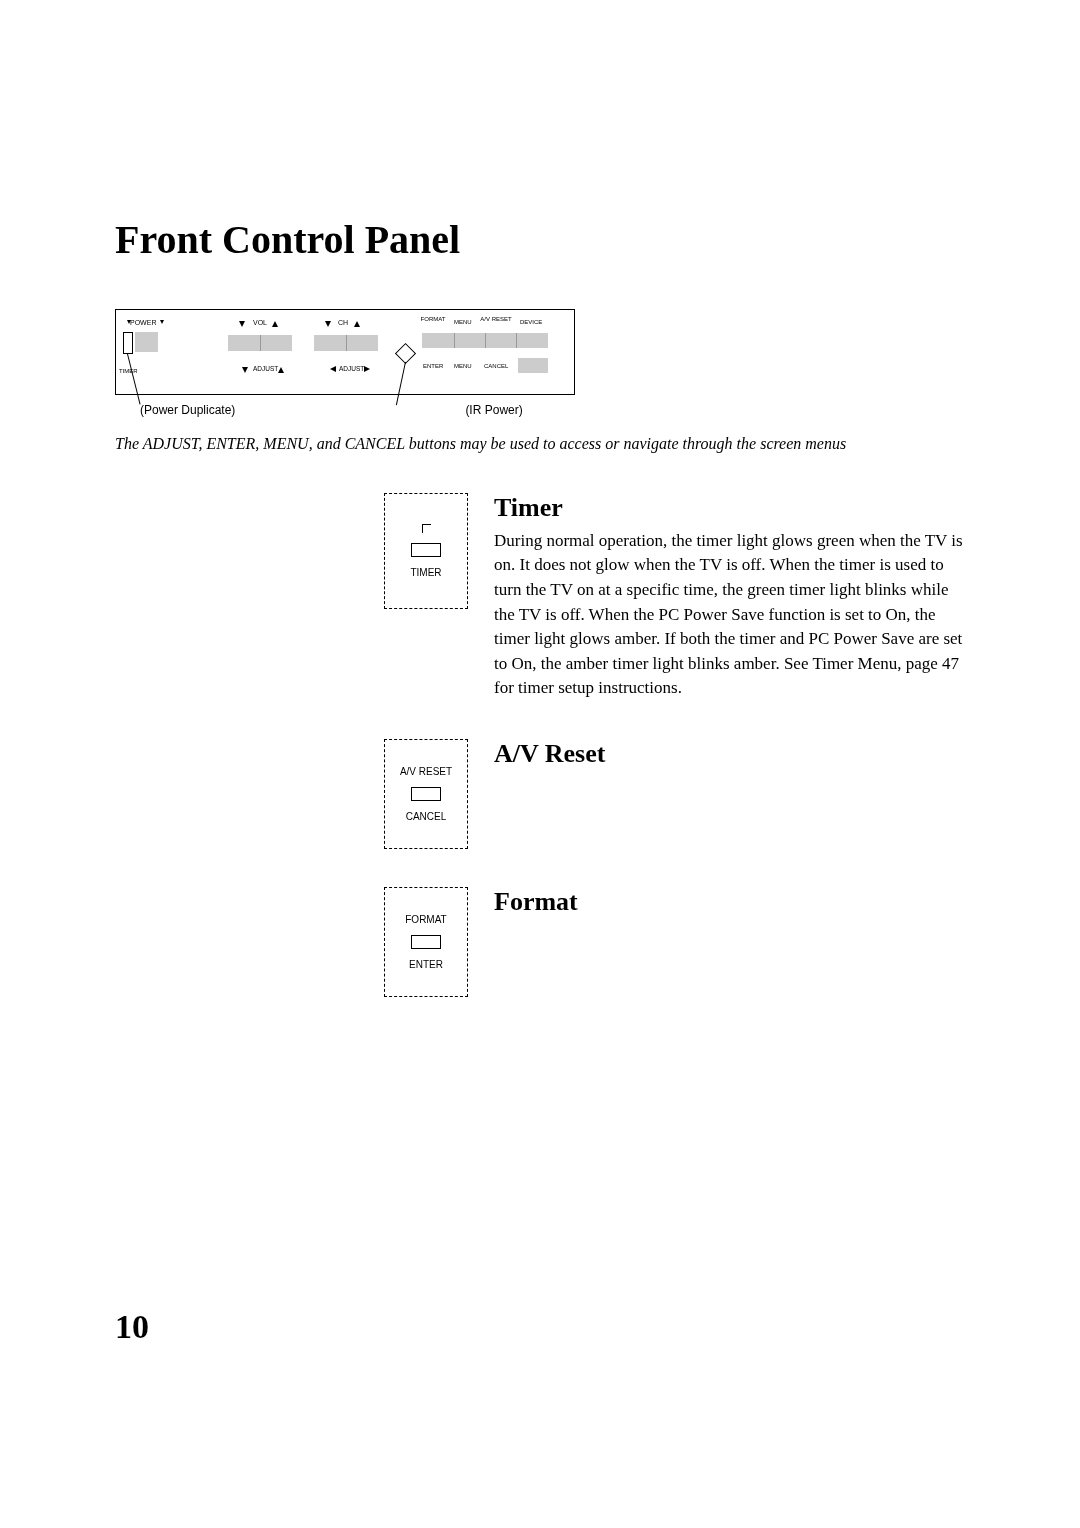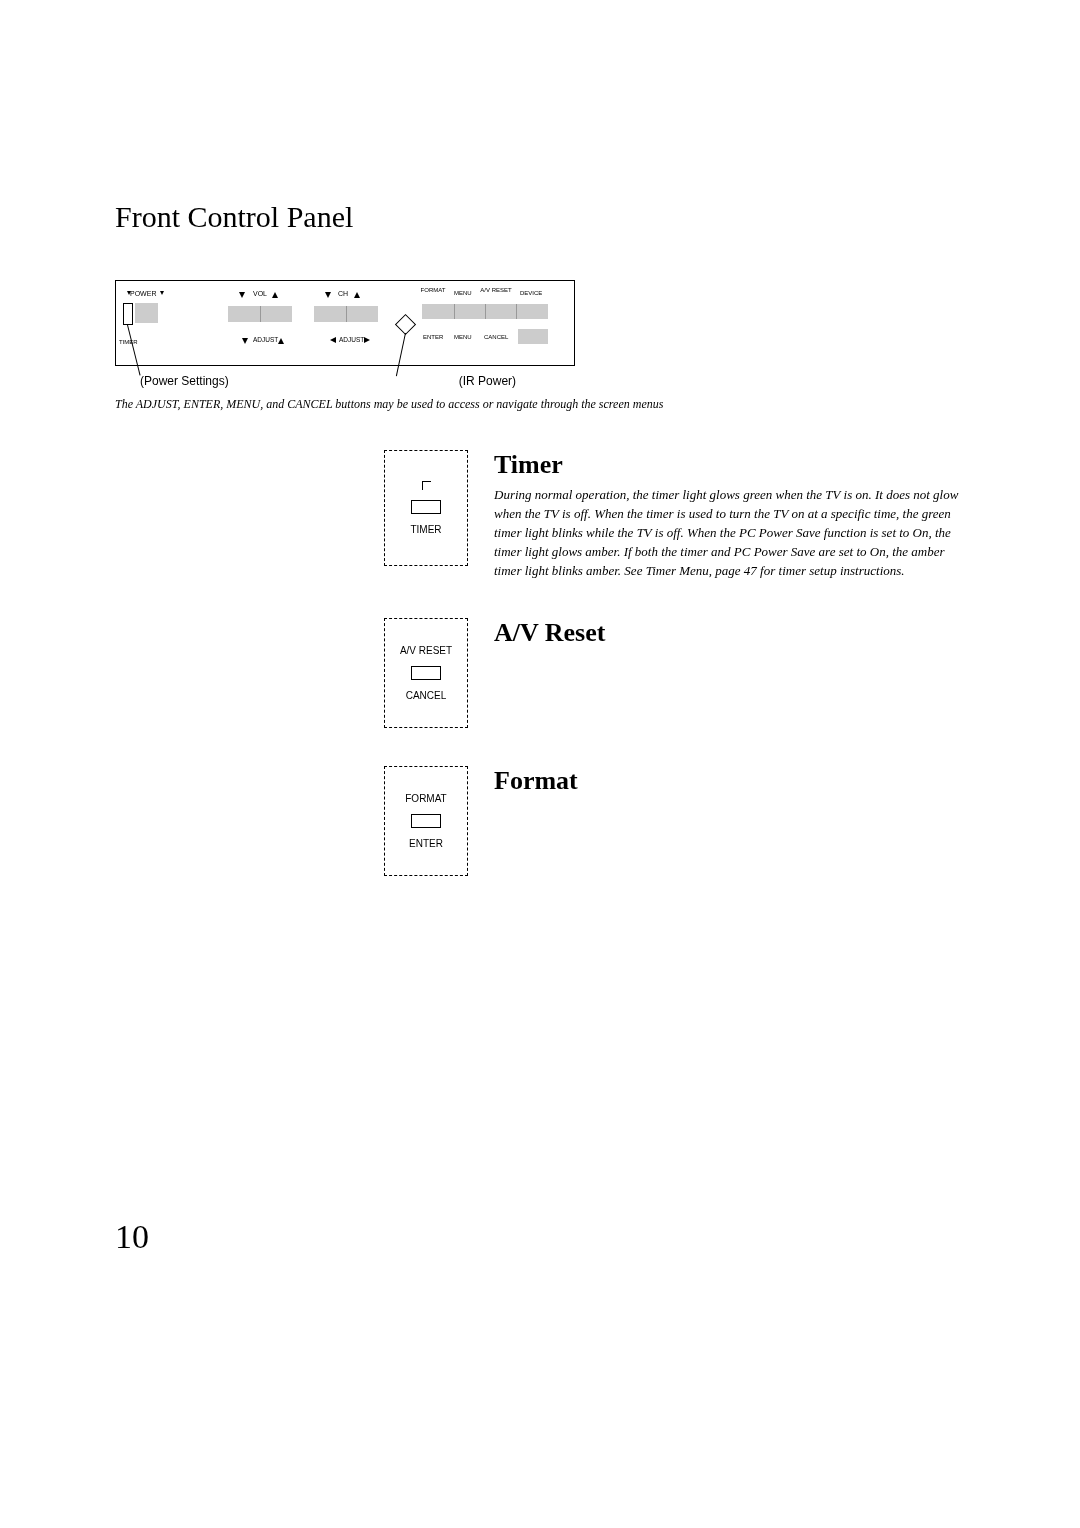--- a/index.html
+++ b/index.html
@@ -1,41 +1,41 @@
 <!DOCTYPE html>
 <html><head>
 <meta charset="utf-8">
 <style>
   html,body{margin:0;padding:0;background:#fff;color:#000;}
   body{font-family:Georgia,"Times New Roman",serif;width:1080px;min-height:1528px;position:relative;}
   .page{padding:200px 115px 0 115px;}
-  h1{font-size:30px;font-weight:normal;margin:0 0 46px 0;}
+  h1{font-size:40px;font-weight:bold;margin:16px 0 46px 0;}
   p.intro{font-size:20px;line-height:1.45;margin:0 0 60px 0;}
   
   .panel-wrap{margin-bottom:6px;}
   .panel{border:1.5px solid #000;height:84px;width:458px;position:relative;font-family:Arial,Helvetica,sans-serif;font-size:7px;}
   .lbl{position:absolute;white-space:nowrap;}
   .box{position:absolute;background:#ccc;}
   .tri{position:absolute;width:0;height:0;}
   .tri.up{border-left:3.5px solid transparent;border-right:3.5px solid transparent;border-bottom:6px solid #000;}
   .tri.down{border-left:3.5px solid transparent;border-right:3.5px solid transparent;border-top:6px solid #000;}
   .tri.left{border-top:3.5px solid transparent;border-bottom:3.5px solid transparent;border-right:6px solid #000;}
   .tri.right{border-top:3.5px solid transparent;border-bottom:3.5px solid transparent;border-left:6px solid #000;}
   .pointer{position:absolute;border-left:1px solid #000;}
   .panel-below{font-family:Arial,Helvetica,sans-serif;font-size:12px;display:flex;gap:230px;margin-left:25px;margin-top:8px;}
-  .caption{font-style:italic;font-size:12px;margin-top:8px;margin-bottom:38px;line-height:1.35;}
+  .caption{font-style:italic;font-size:16px;margin-top:16px;margin-bottom:38px;line-height:1.35;}
   
   .sec{display:flex;gap:26px;margin-bottom:38px;}
   .callout{width:84px;height:110px;flex:0 0 84px;border:1.5px dashed #000;box-sizing:border-box;font-family:Arial,Helvetica,sans-serif;font-size:10px;display:flex;flex-direction:column;align-items:center;justify-content:center;gap:10px;margin-left:269px;}
   .callout .cbox{border:1.2px solid #000;width:28px;height:12px;background:#fff;}
   .callout .sq{border:1.2px solid #000;width:8px;height:8px;border-right:none;border-bottom:none;}
   .sec-body{flex:1;}
   .sec-body h2{font-size:26px;font-weight:bold;margin:0 0 6px 0;}
-  .sec-body p{font-size:13px;line-height:1.45;margin:0;font-style:italic;}
-  .pagenum{position:absolute;left:115px;top:1218px;font-size:34px;font-weight:normal;}
+  .sec-body p{font-size:17px;line-height:1.45;margin:0;}
+  .pagenum{position:absolute;left:115px;top:1308px;font-size:34px;font-weight:bold;}
   .irdiamond{position:absolute;border:1px solid #000;width:13px;height:13px;transform:rotate(45deg);background:#fff;}
   .tick{position:absolute;width:0;height:0;border-left:2px solid transparent;border-right:2px solid transparent;border-bottom:4px solid #000;}
   .two-line{display:flex;flex-direction:column;align-items:center;gap:1px;}
 </style>
 </head>
 <body>
 
 <div class="page">
   <h1>Front Control Panel</h1>
 
@@ -88,21 +88,21 @@
       <div style="position:absolute;left:338px;top:23px;height:15px;border-left:1px solid #999;"></div>
       <div style="position:absolute;left:369px;top:23px;height:15px;border-left:1px solid #999;"></div>
       <div style="position:absolute;left:400px;top:23px;height:15px;border-left:1px solid #999;"></div>
 
       <span class="lbl" style="left:307px;top:53px;font-size:6px;">ENTER</span>
       <span class="lbl" style="left:338px;top:53px;font-size:6px;">MENU</span>
       <span class="lbl" style="left:368px;top:53px;font-size:6px;">CANCEL</span>
       <div class="box" style="left:402px;top:48px;width:30px;height:15px;"></div>
     </div>
     <div class="panel-below">
-      <span>(Power Settings)</span>
+      <span>(Power Duplicate)</span>
       <span>(IR Power)</span>
     </div>
   </div>
   <div class="caption">The ADJUST, ENTER, MENU, and CANCEL buttons may be used to access or navigate through the screen menus</div>
 
   <div class="sec">
     <div class="callout" style="height:116px;">
       <div class="sq"></div>
       <div class="cbox"></div>
       <span>TIMER</span>

